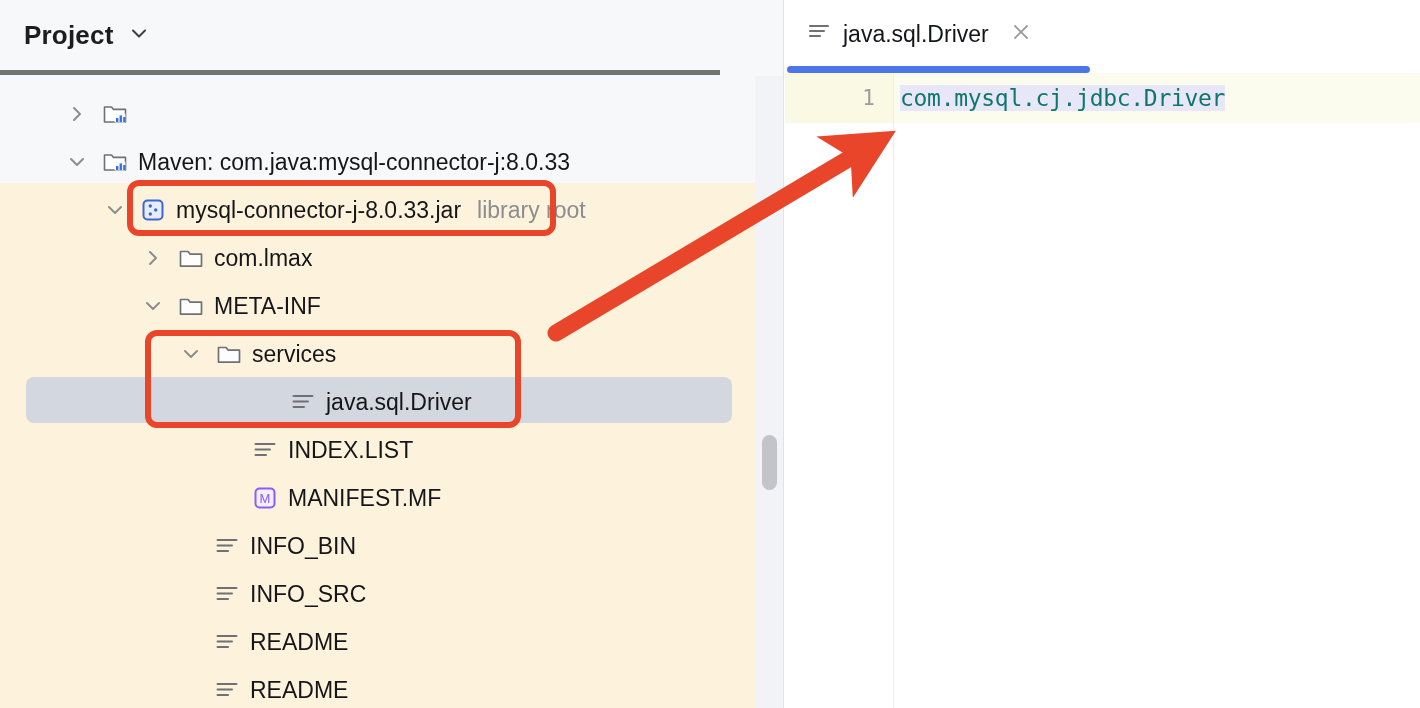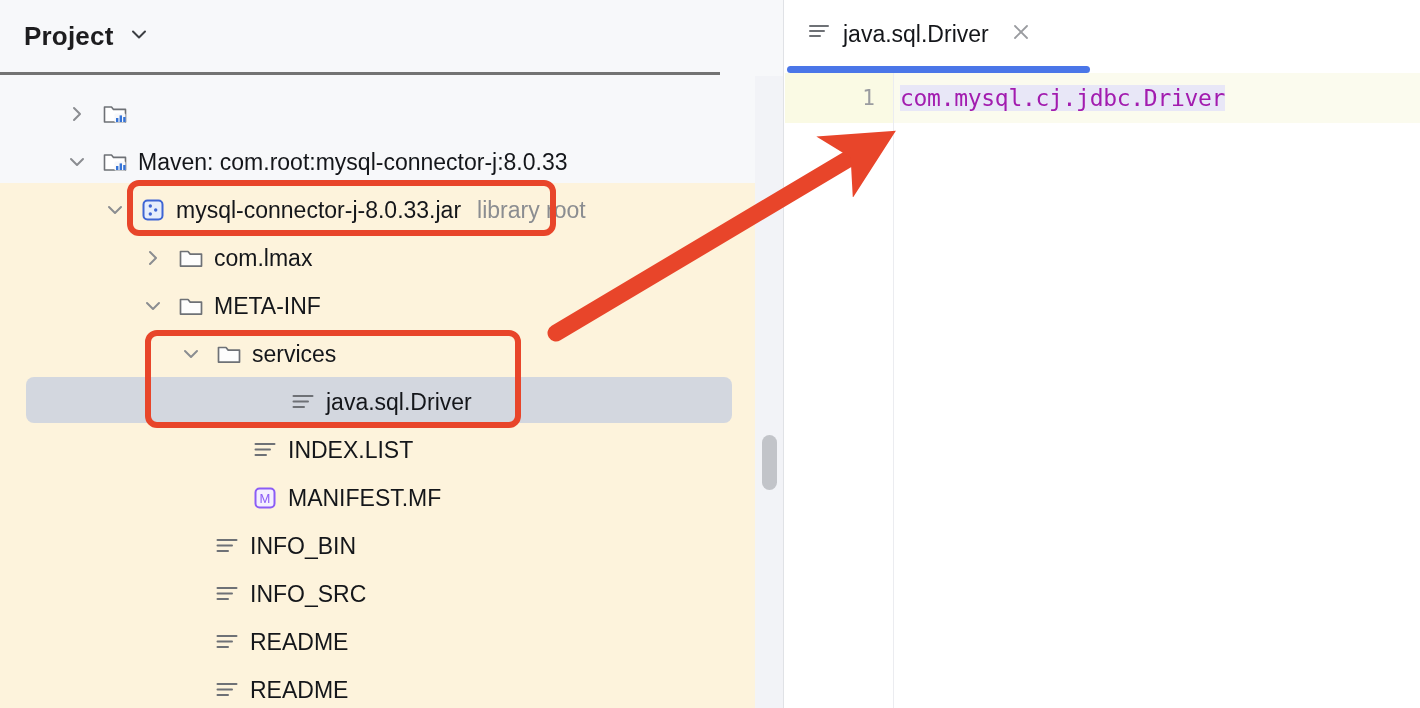--- a/index.html
+++ b/index.html
@@ -29,21 +29,21 @@
     border-right: 1px solid #e0e2e6;
     box-sizing: border-box;
     overflow: hidden;
   }
   #project-header {
     position: absolute;
     left: 0; top: 0;
     width: 720px;
     height: 75px;
     background: #f7f8fa;
-    border-bottom: 3px solid #737373;
+    border-bottom: 5px solid #737373;
     display: flex;
     align-items: center;
     box-sizing: border-box;
   }
   #project-title {
     font-size: 26px;
     font-weight: bold;
     color: #1d1d1f;
     margin-left: 24px;
     letter-spacing: .2px;
@@ -221,21 +221,21 @@
     position: absolute;
     left: 0; top: 0;
     height: 50px;
     display: flex;
     align-items: center;
     padding-left: 6px;
   }
   #code-text span {
     font-family: "DejaVu Sans Mono", monospace;
     font-size: 23px;
-    color: #a21caf;
+    color: #0f766e;
     background: #e8e7f7;
     letter-spacing: -0.3px;
   }
 
   
   .anno-box {
     position: absolute;
     border: 6px solid #e8452a;
     border-radius: 12px;
     box-sizing: border-box;
@@ -300,21 +300,21 @@
               <svg width="26" height="26" viewBox="0 0 26 26">
                 <path d="M2.5 6 h7 l2 2.4 h12 v12.6 h-21 z" fill="#fff" stroke="#6e7176" stroke-width="1.6" stroke-linejoin="round"></path>
                 <rect x="12.5" y="12.5" width="11" height="9" rx="1.2" fill="#f7f8fa" stroke="none"></rect>
                 <g fill="#3573d6">
                   <rect x="14" y="17" width="2.4" height="4"></rect>
                   <rect x="17.6" y="14.4" width="2.4" height="6.6"></rect>
                   <rect x="21.2" y="16" width="2.4" height="5"></rect>
                 </g>
               </svg>
             </span>
-            <span class="label">Maven: com.root:mysql-connector-j:8.0.33</span>
+            <span class="label">Maven: com.java:mysql-connector-j:8.0.33</span>
           </div>
           <div class="row" style="top: 110px;">
             <div style="width: 102px; flex: 0 0 auto;"></div>
             <span class="arrow">
               <svg width="22" height="22" viewBox="0 0 22 22">
                 <path d="M5 8 L11 14 L17 8" fill="none" stroke="#8b8d91" stroke-width="2" stroke-linecap="round" stroke-linejoin="round"></path>
               </svg>
             </span>
             <div style="width: 12px; flex: 0 0 auto;"></div>
             <span class="icon">

